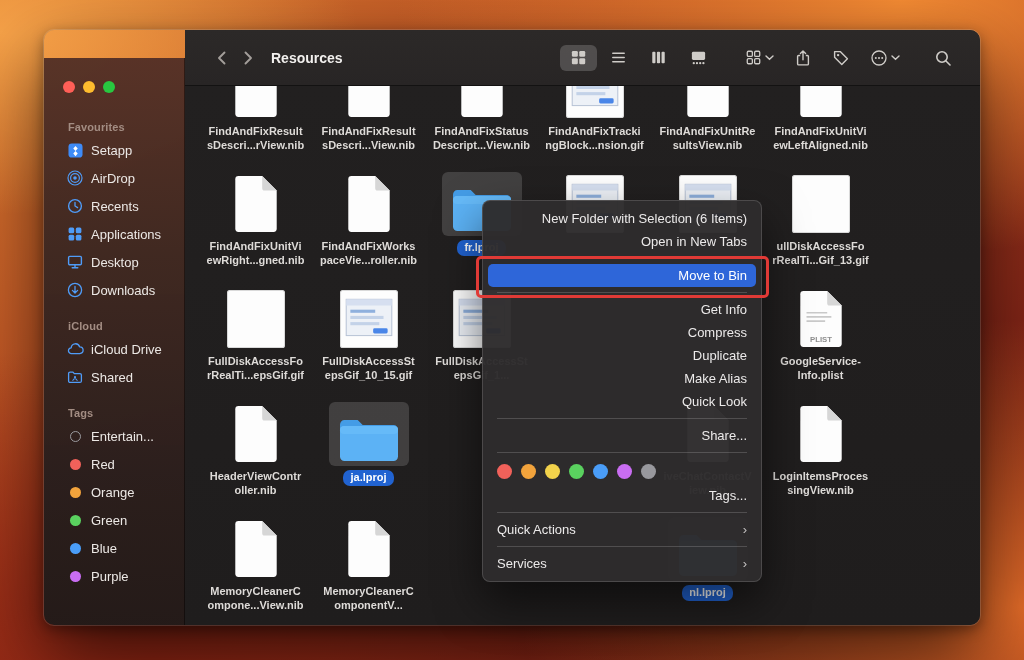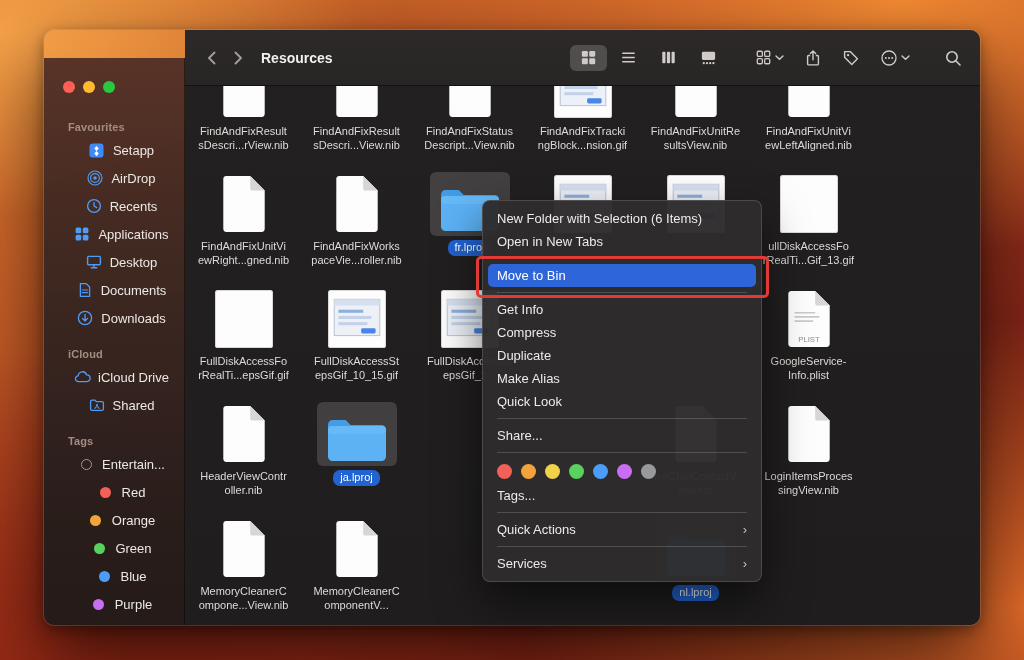--- a/index.html
+++ b/index.html
@@ -28,54 +28,54 @@
     width:141px; flex:none; position:relative;
     background:linear-gradient(180deg, rgba(84,48,38,.97) 0%, rgba(60,39,33,.97) 35%, rgba(41,30,28,.98) 75%, rgba(34,26,25,.98) 100%);
     border-right:1px solid rgba(0,0,0,.45);
     margin-top:28px;
   }
   .traffic { display:flex; gap:8px; padding:23px 0 0 19px; }
   .tl { width:12px; height:12px; border-radius:50%; }
   .tl.close { background:#ff5f57; } .tl.min { background:#febc2e; } .tl.zoom { background:#28c840; }
   .side-section-title { font-size:11px; font-weight:700; color:#a38d83; margin:16px 0 3px 24px; letter-spacing:.1px; }
   .side-section-title:first-of-type { margin-top:28px; }
-  .side-item { display:flex; align-items:center; gap:7px; height:28px; margin:0 8px; padding-left:14px; border-radius:6px; font-size:13px; color:#ece8e5; white-space:nowrap;justify-content:center; }
+  .side-item { display:flex; align-items:center; gap:7px; height:28px; margin:0 8px; padding-left:14px; border-radius:6px; font-size:13px; color:#ece8e5; white-space:nowrap; }
   .side-ic { width:18px; min-width:18px; display:flex; align-items:center; justify-content:center; color:#4f9cf8; }
   .tagdot { width:11px; height:11px; border-radius:50%; }
   .tagdot.outline { background:transparent !important; border:1.6px solid #9a9a9e; }
 
   
   .content { flex:1; min-width:0; display:flex; flex-direction:column; background:#211f1f; }
 
   
-  .toolbar { height:56px; flex:none; display:flex; align-items:center; padding:0 14px;
+  .toolbar { height:56px; flex:none; display:flex; align-items:center; padding:0 24px;
     background:linear-gradient(#2c2928,#282525); border-bottom:1px solid rgba(0,0,0,.55); color:#c9c5c1; }
   .nav-btn { width:26px; height:26px; display:flex; align-items:center; justify-content:center; color:#a39e9a; }
   .tb-title { margin-left:10px; font-size:14px; font-weight:700; color:#f2f0ee; }
   .segmented { margin-left:auto; display:flex; align-items:center; gap:3px; }
   .seg { width:37px; height:26px; border-radius:6px; display:flex; align-items:center; justify-content:center; color:#cfccc8; }
   .seg.active { background:rgba(255,255,255,.18); }
   .tb-right { display:flex; align-items:center; gap:20px; margin-left:28px; }
   .tb-btn { display:flex; align-items:center; gap:3px; color:#cfccc8; }
   .tb-search { margin-left:34px; margin-right:4px; }
 
   
   .files-area { flex:1; overflow:hidden; position:relative; background:linear-gradient(#222020,#1f1d1d); }
-  .grid { display:grid; grid-template-columns:repeat(6,113px); grid-auto-rows:115px; padding-left:2px; margin-top:-31px; }
+  .grid { display:grid; grid-template-columns:repeat(6,113px); grid-auto-rows:115px; padding-left:14px; margin-top:-31px;font-weight:bold; }
   .cell { width:113px; display:flex; flex-direction:column; align-items:center; }
   .icon-box { height:64px; margin-top:2px; display:flex; align-items:flex-end; justify-content:flex-start; padding:3px 9px; border-radius:6px; }
   .icon-box.selected { background:rgba(255,255,255,.15); }
   .file-label { margin-top:4px; max-width:108px; font-size:11px; line-height:13.5px; color:#dedbd8; text-align:center; white-space:pre-line; word-break:break-word; }
   .file-label .pill { background:#2163d1; color:#fff; border-radius:7px; padding:1px 7px; display:inline-block; }
 
   
   .ctx-menu { position:absolute; left:482px; top:200px; width:280px; z-index:40;
     background:rgba(45,43,44,.97); border:1px solid rgba(255,255,255,.15); border-radius:8px;
     box-shadow:0 20px 45px rgba(0,0,0,.55); padding:6px 0; font-size:13px; color:#eceaea; }
-  .mi { height:23px; display:flex; align-items:center; padding:0 9px; margin:0 5px; border-radius:5px; }
+  .mi { height:23px; display:flex; align-items:center; padding:0 9px; margin:0 5px; border-radius:5px;justify-content:flex-end; }
   .mi.hl { background:#2e66d9; color:#fff; }
   .mi .arrow { margin-left:auto; color:#c2c0c0; font-size:13px; }
   .msep { height:1px; background:rgba(255,255,255,.17); margin:5px 14px; }
   .mcolors { display:flex; gap:9px; padding:6px 14px 5px; }
   .cdot { width:15px; height:15px; border-radius:50%; }
 
   
   .annotation { position:absolute; left:476px; top:256px; width:293px; height:42px;
     border:3px solid #e03a36; border-radius:5px; z-index:60; pointer-events:none; }
 
@@ -136,29 +136,20 @@
           <span>Applications</span>
         </div>
         <div class="side-item">
           <span class="side-ic">
             <svg width="16" height="16" viewBox="0 0 16 16">
               <rect x="1.6" y="2.4" width="12.8" height="8.4" rx="1.2" fill="none" stroke="currentColor" stroke-width="1.4"></rect>
               <path d="M8 10.8v2.4M5.2 13.8h5.6" fill="none" stroke="currentColor" stroke-width="1.4" stroke-linecap="round"></path>
             </svg>
           </span>
           <span>Desktop</span>
-        </div>
-        <div class="side-item">
-          <span class="side-ic">
-            <svg width="16" height="16" viewBox="0 0 16 16">
-              <path d="M3.4 1.6h5.8l3.4 3.4v9.4H3.4z" fill="none" stroke="currentColor" stroke-width="1.3" stroke-linejoin="round"></path>
-              <path d="M5.4 8h5.2M5.4 10.6h5.2" stroke="currentColor" stroke-width="1.1" stroke-linecap="round"></path>
-            </svg>
-          </span>
-          <span>Documents</span>
         </div>
         <div class="side-item">
           <span class="side-ic">
             <svg width="16" height="16" viewBox="0 0 16 16">
               <circle cx="8" cy="8" r="6.6" fill="none" stroke="currentColor" stroke-width="1.3"></circle>
               <path d="M8 4.4v6M5.4 8.4 8 11l2.6-2.6" fill="none" stroke="currentColor" stroke-width="1.3" stroke-linecap="round" stroke-linejoin="round"></path>
             </svg>
           </span>
           <span>Downloads</span>
         </div>

